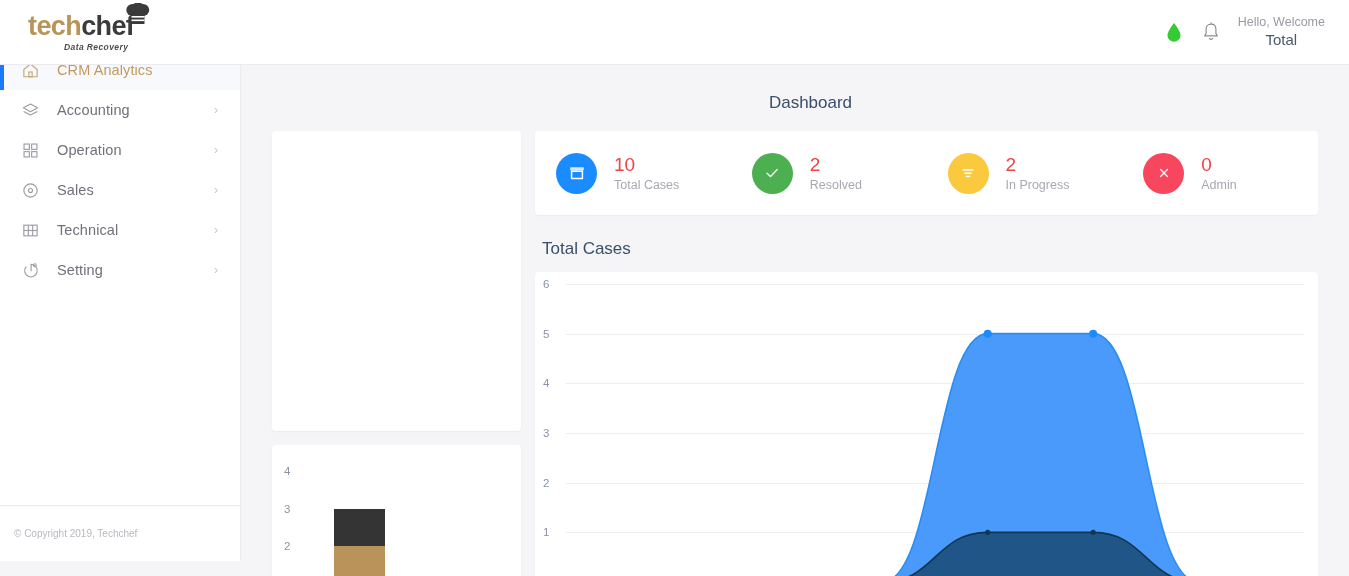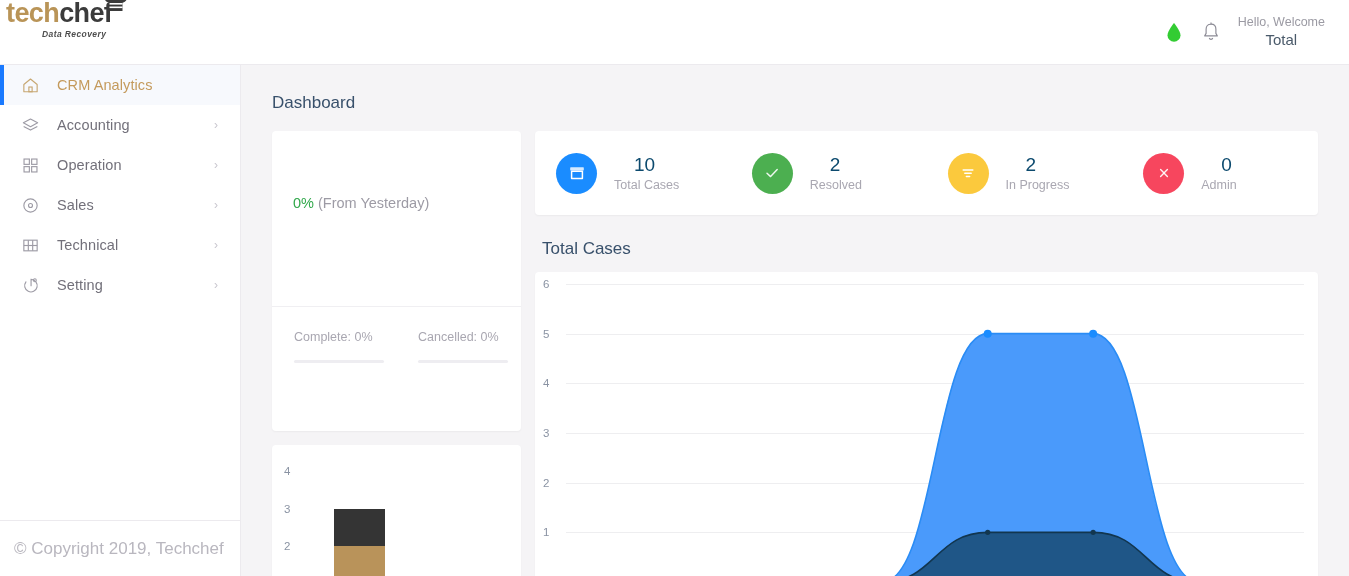--- a/index.html
+++ b/index.html
@@ -14,22 +14,22 @@
   .header {
     position: absolute; top: 0; left: 0;
     width: 1349px; height: 65px;
     background: #ffffff;
     border-bottom: 1px solid #eceaee;
     display: flex; align-items: center;
     z-index: 10;
   }
   .logo-wrap {
     width: 241px; height: 65px;
-    display: flex; 
-    padding-left: 6px;
+    display: flex; align-items: center;
+    padding-left: 28px;
     position: relative;
   }
   .logo-text {
     font-size: 27px; font-weight: bold;
     letter-spacing: -0.6px; line-height: 1;
     position: relative;
   }
   .logo-tech { color: #b99457; }
   .logo-chef { color: #3b3b3b; }
   .logo-sub {
@@ -50,21 +50,21 @@
   .drop-icon { width: 20px; height: 22px; display:block; }
   .bell-icon { width: 18px; height: 22px; display:block; }
   .greet {
     text-align: center; line-height: 1.3;
   }
   .greet-hello { font-size: 12.5px; color: #9b9aa3; }
   .greet-name { font-size: 15px; color: #4a5a6a; font-weight: 500; }
 
   
   .sidebar {
-    position: absolute; top: 65px; left: 0;
+    position: absolute; top: 50px; left: 0;
     width: 241px; height: 511px;
     background: #ffffff;
     border-right: 1px solid #eceaee;
     display: flex; flex-direction: column;
   }
   .nav { padding-top: 0; flex: 1; }
   .nav-item {
     height: 40px; display: flex; align-items: center;
     padding-left: 20px; position: relative;
     cursor: pointer;
@@ -82,32 +82,33 @@
   .nav-label { font-size: 14.5px; color: #72707a; letter-spacing: 0.1px; }
   .nav-item.active .nav-label { color: #c49a5c; }
   .nav-chev {
     margin-left: auto; margin-right: 22px;
     color: #c9c7cf; font-size: 12px; line-height: 1;
   }
   .sidebar-footer {
     height: 56px; border-top: 1px solid #eceaee;
     display: flex; align-items: center; padding-left: 14px;
   }
-  .copyright { font-size: 17px; color: #b9b7bf; }
+  .copyright { font-size: 10px; color: #b9b7bf; }
 
   
   .main {
     position: absolute; top: 65px; left: 241px;
     width: 1108px; height: 511px;
     background: #f5f4f6;
     overflow: hidden;
   }
   .page-title {
     font-size: 17px; color: #38506b;
     padding: 28px 0 0 31px;
+    text-align: center;
   }
   .content {
     display: flex; padding: 18px 31px 0 31px; gap: 14px;
   }
   .col-left { width: 249px; flex: 0 0 249px; }
   .col-right { flex: 1; }
 
   .card {
     background: #ffffff;
     border-radius: 4px;
@@ -150,21 +151,21 @@
   }
   .stat {
     flex: 1; display: flex; align-items: center; padding-left: 21px;
   }
   .stat-circle {
     width: 41px; height: 41px; border-radius: 50%;
     display: flex; align-items: center; justify-content: center;
     flex: 0 0 41px;
   }
   .stat-text { margin-left: 17px; }
-  .stat-num { font-size: 19px; color: #0c4a6e; line-height: 1.15; margin-left: 20px; }
+  .stat-num { font-size: 19px; color: #ef4444; line-height: 1.15; }
   .stat-label { font-size: 12.5px; color: #a9a7b1; margin-top: 2px; }
 
   
   .chart-title {
     font-size: 17px; color: #38506b;
     padding: 24px 0 13px 7px;
   }
   .chart-card { height: 320px; position: relative; overflow: hidden; }
   .chart-inner { position: relative; width: 100%; height: 320px; }
   .grid-line {
@@ -298,34 +299,20 @@
 <div class="main">
 
   <div class="page-title">Dashboard</div>
 
   <div class="content">
 
     <div class="col-left">
 
       <div class="card enquiry-card">
         <div class="enquiry-top">
-          <div class="enquiry-pct">
-            <span class="pct-green">0%</span>
-            <span class="pct-gray">(From Yesterday)</span>
-          </div>
-        </div>
-        <div class="enquiry-bottom">
-          <div class="mini-stat">
-            <div class="mini-label">Complete: 0%</div>
-            <div class="mini-bar"></div>
-          </div>
-          <div class="mini-stat">
-            <div class="mini-label">Cancelled: 0%</div>
-            <div class="mini-bar"></div>
-          </div>
         </div>
       </div>
 
       <div class="card barchart-card">
         <div class="bc-plot" id="bc-plot">
             <div class="bc-ylabel" style="top: 12px;">4</div>
             <div class="bc-ylabel" style="top: 49.5px;">3</div>
             <div class="bc-ylabel" style="top: 87px;">2</div>
             <div class="bc-bar" style="left: 62px; top: 49.5px; height: 112.5px;">
               <div class="bc-seg" style="background: rgb(52, 52, 52); height: 33.3333%;"></div>

